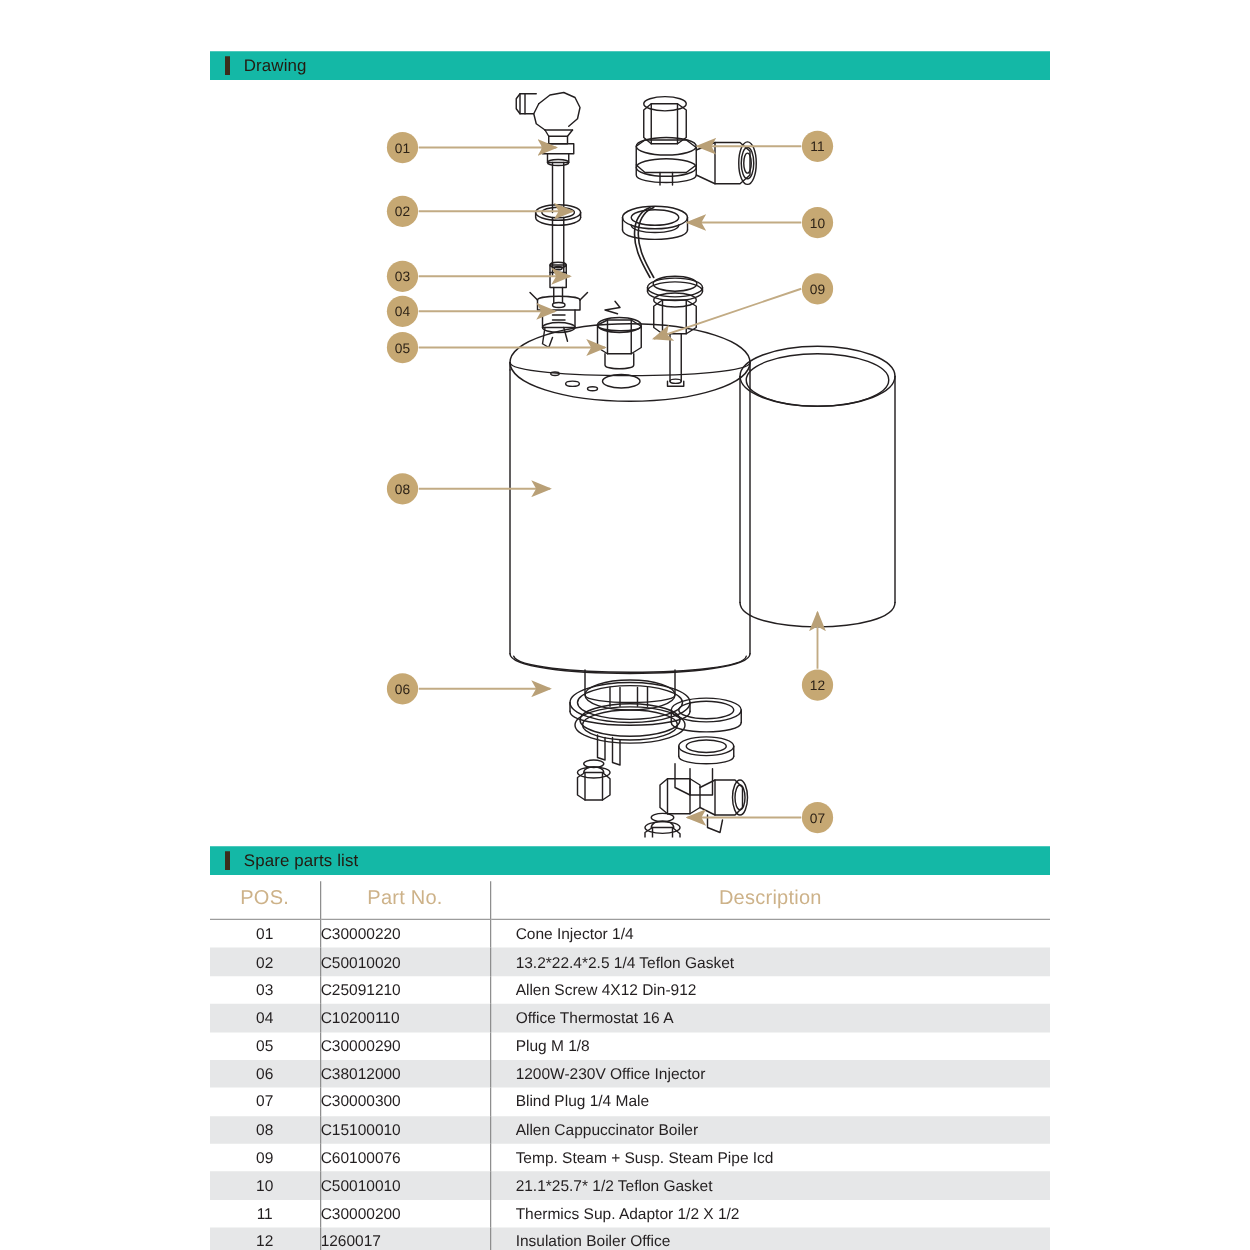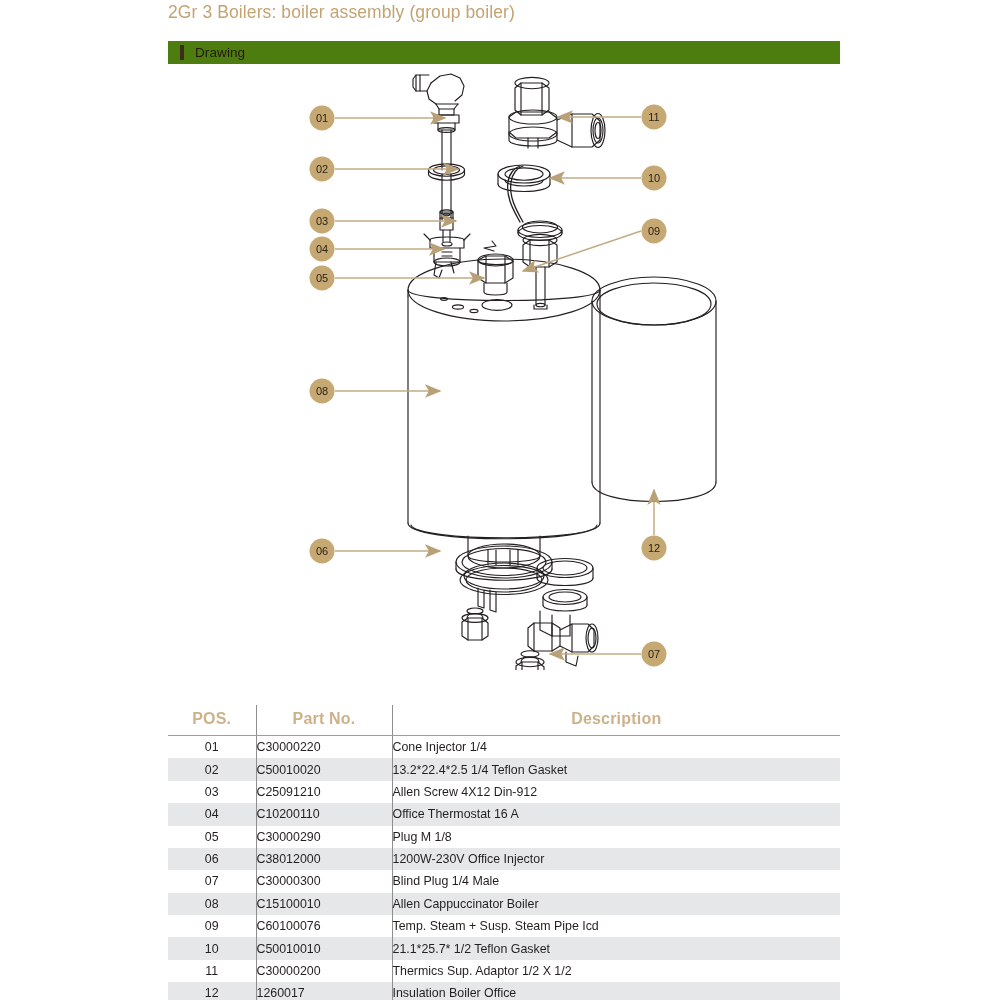--- a/index.html
+++ b/index.html
@@ -19,21 +19,21 @@
     font-size:17.5px;
     color:#c4a373;
     letter-spacing:.1px;
     white-space:nowrap;
     font-family:"Liberation Sans", sans-serif;
   }
 
   
   .sec-bar{
     position:absolute;left:168px;width:672px;height:23px;
-    background:#4d7c0f;
+    background:#14b8a6;
     display:flex;align-items:center;
   }
   .sec-bar .tick{
     width:4px;height:15px;background:#3b2c1b;margin-left:12px;flex:0 0 auto;
   }
   .sec-bar .sec-label{
     margin-left:11px;font-size:13.5px;color:#241a10;letter-spacing:.1px;
   }
   #drawing-bar{top:41px;}
   #parts-bar{top:677px;}
@@ -45,50 +45,49 @@
   
   .parts-table{
     position:absolute;left:168px;top:705px;width:672px;
     border-collapse:collapse;
     table-layout:fixed;
   }
   .parts-table col.c-pos{width:88px;}
   .parts-table col.c-part{width:136px;}
   .parts-table col.c-desc{width:448px;}
   .parts-table thead th{
-    font-weight:bold;
+    font-weight:normal;
     color:#cdb289;
     font-size:16px;
     padding:5px 0 7px 0;
     border-bottom:1.4px solid #9c9c9c;
     letter-spacing:.2px;
   }
   .parts-table thead th.h-pos{border-right:1.1px solid #8e8e8e;}
   .parts-table thead th.h-part{border-right:1.1px solid #8e8e8e;}
   .parts-table tbody td{
     font-size:12.4px;
     color:#231f20;
     padding:4.2px 0;
     height:13px;
   }
   .parts-table tbody td.d-pos{text-align:center;border-right:1.1px solid #8e8e8e;}
   .parts-table tbody td.d-part{text-align:left;border-right:1.1px solid #8e8e8e;}
-  .parts-table tbody td.d-desc{text-align:left;}
+  .parts-table tbody td.d-desc{text-align:left;padding-left:20px;}
   .parts-table tbody tr.alt td{background:#e6e7e8;}
   .parts-table tbody tr.last td{border-bottom:1.4px solid #9c9c9c;}
 
   
   .co-text{font-family:"Liberation Sans", sans-serif;font-size:11px;fill:#2e2317;}
 </style>
 </head>
 <body>
 
 <div class="page">
 
-  <div class="doc-title">2Gr 3 Boilers: boiler assembly (group boiler)</div>
 
   <div class="sec-bar" id="drawing-bar">
     <div class="tick"></div>
     <div class="sec-label">Drawing</div>
   </div>
 
   <div class="drawing">
     <svg width="672" height="600" viewBox="0 0 672 600" xmlns="http://www.w3.org/2000/svg">
       <defs>
         <marker id="arrR" markerWidth="11" markerHeight="9" refX="10" refY="4.5" orient="auto">
@@ -303,20 +302,24 @@
           </g>
           <g>
             <line x1="486" y1="465" x2="486" y2="420" stroke="#c2ab84" stroke-width="1.5" marker-end="url(#arrR)"></line>
             <circle cx="486" cy="478" r="12.5" fill="#c6a873"></circle>
             <text x="486" y="482" text-anchor="middle" class="co-text" fill="#2e2317">12</text>
           </g>
         </g>
     </svg>
   </div>
 
+  <div class="sec-bar" id="parts-bar">
+    <div class="tick"></div>
+    <div class="sec-label">Spare parts list</div>
+  </div>
 
   <table class="parts-table">
     <colgroup>
       <col class="c-pos">
         <col class="c-part">
         <col class="c-desc">
     </colgroup>
     <thead>
       <tr>
         <th class="h-pos">POS.</th>

